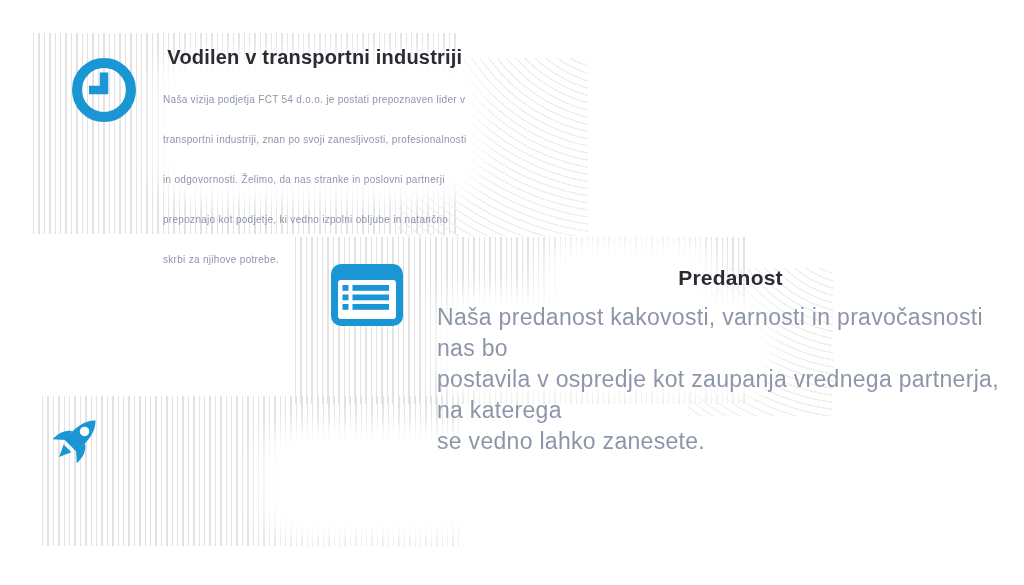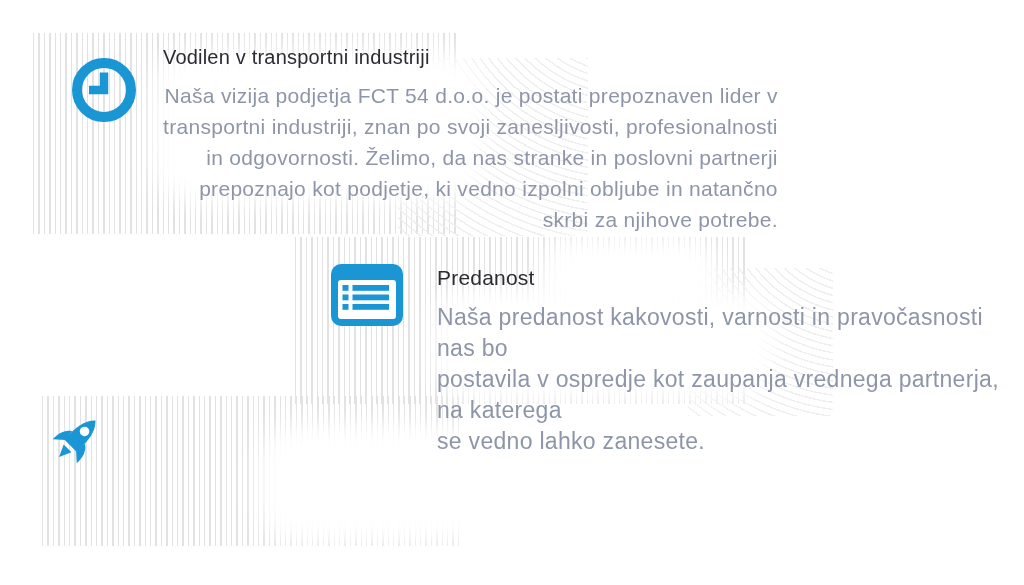--- a/index.html
+++ b/index.html
@@ -45,32 +45,33 @@
   .ic2 { left: 330px; top: 263px; }
   .ic3 { left: 42px;  top: 408px; }
 
   
   .feature { position: absolute; z-index: 4; }
   .f1 { left: 163px; top: 44px;  }
   .f2 { left: 437px; top: 264px; }
   .f3 { left: 138px; top: 410px; }
 
   .ftitle {
-    margin: 0; font-weight: 400; color: var(--heading);
+    margin: 0; font-weight: 700; color: var(--heading);
     letter-spacing: .2px;
+    text-align: center;
   }
   .f1 .ftitle { font-size: 20px; line-height: 26px; }
   .f2 .ftitle { font-size: 21px; line-height: 28px; }
   .f3 .ftitle { font-size: 20px; line-height: 26px; }
 
   .fbody {
     margin: 10px 0 0 0; color: var(--body);
     white-space: pre-line; letter-spacing: .3px;
   }
-  .f1 .fbody { font-size: 21px; line-height: 31px; text-align: right; }
+  .f1 .fbody { font-size: 10px; line-height: 40px; }
   .f2 .fbody { font-size: 23px;   line-height: 31px; }
   .f3 .fbody { font-size: 15.5px; line-height: 31px; margin-top: 8px; }
 </style>
 </head>
 <body>
 
 <div class="stage">
 
   <div class="stripes s1"></div>
   <div class="arcs a1"></div>

